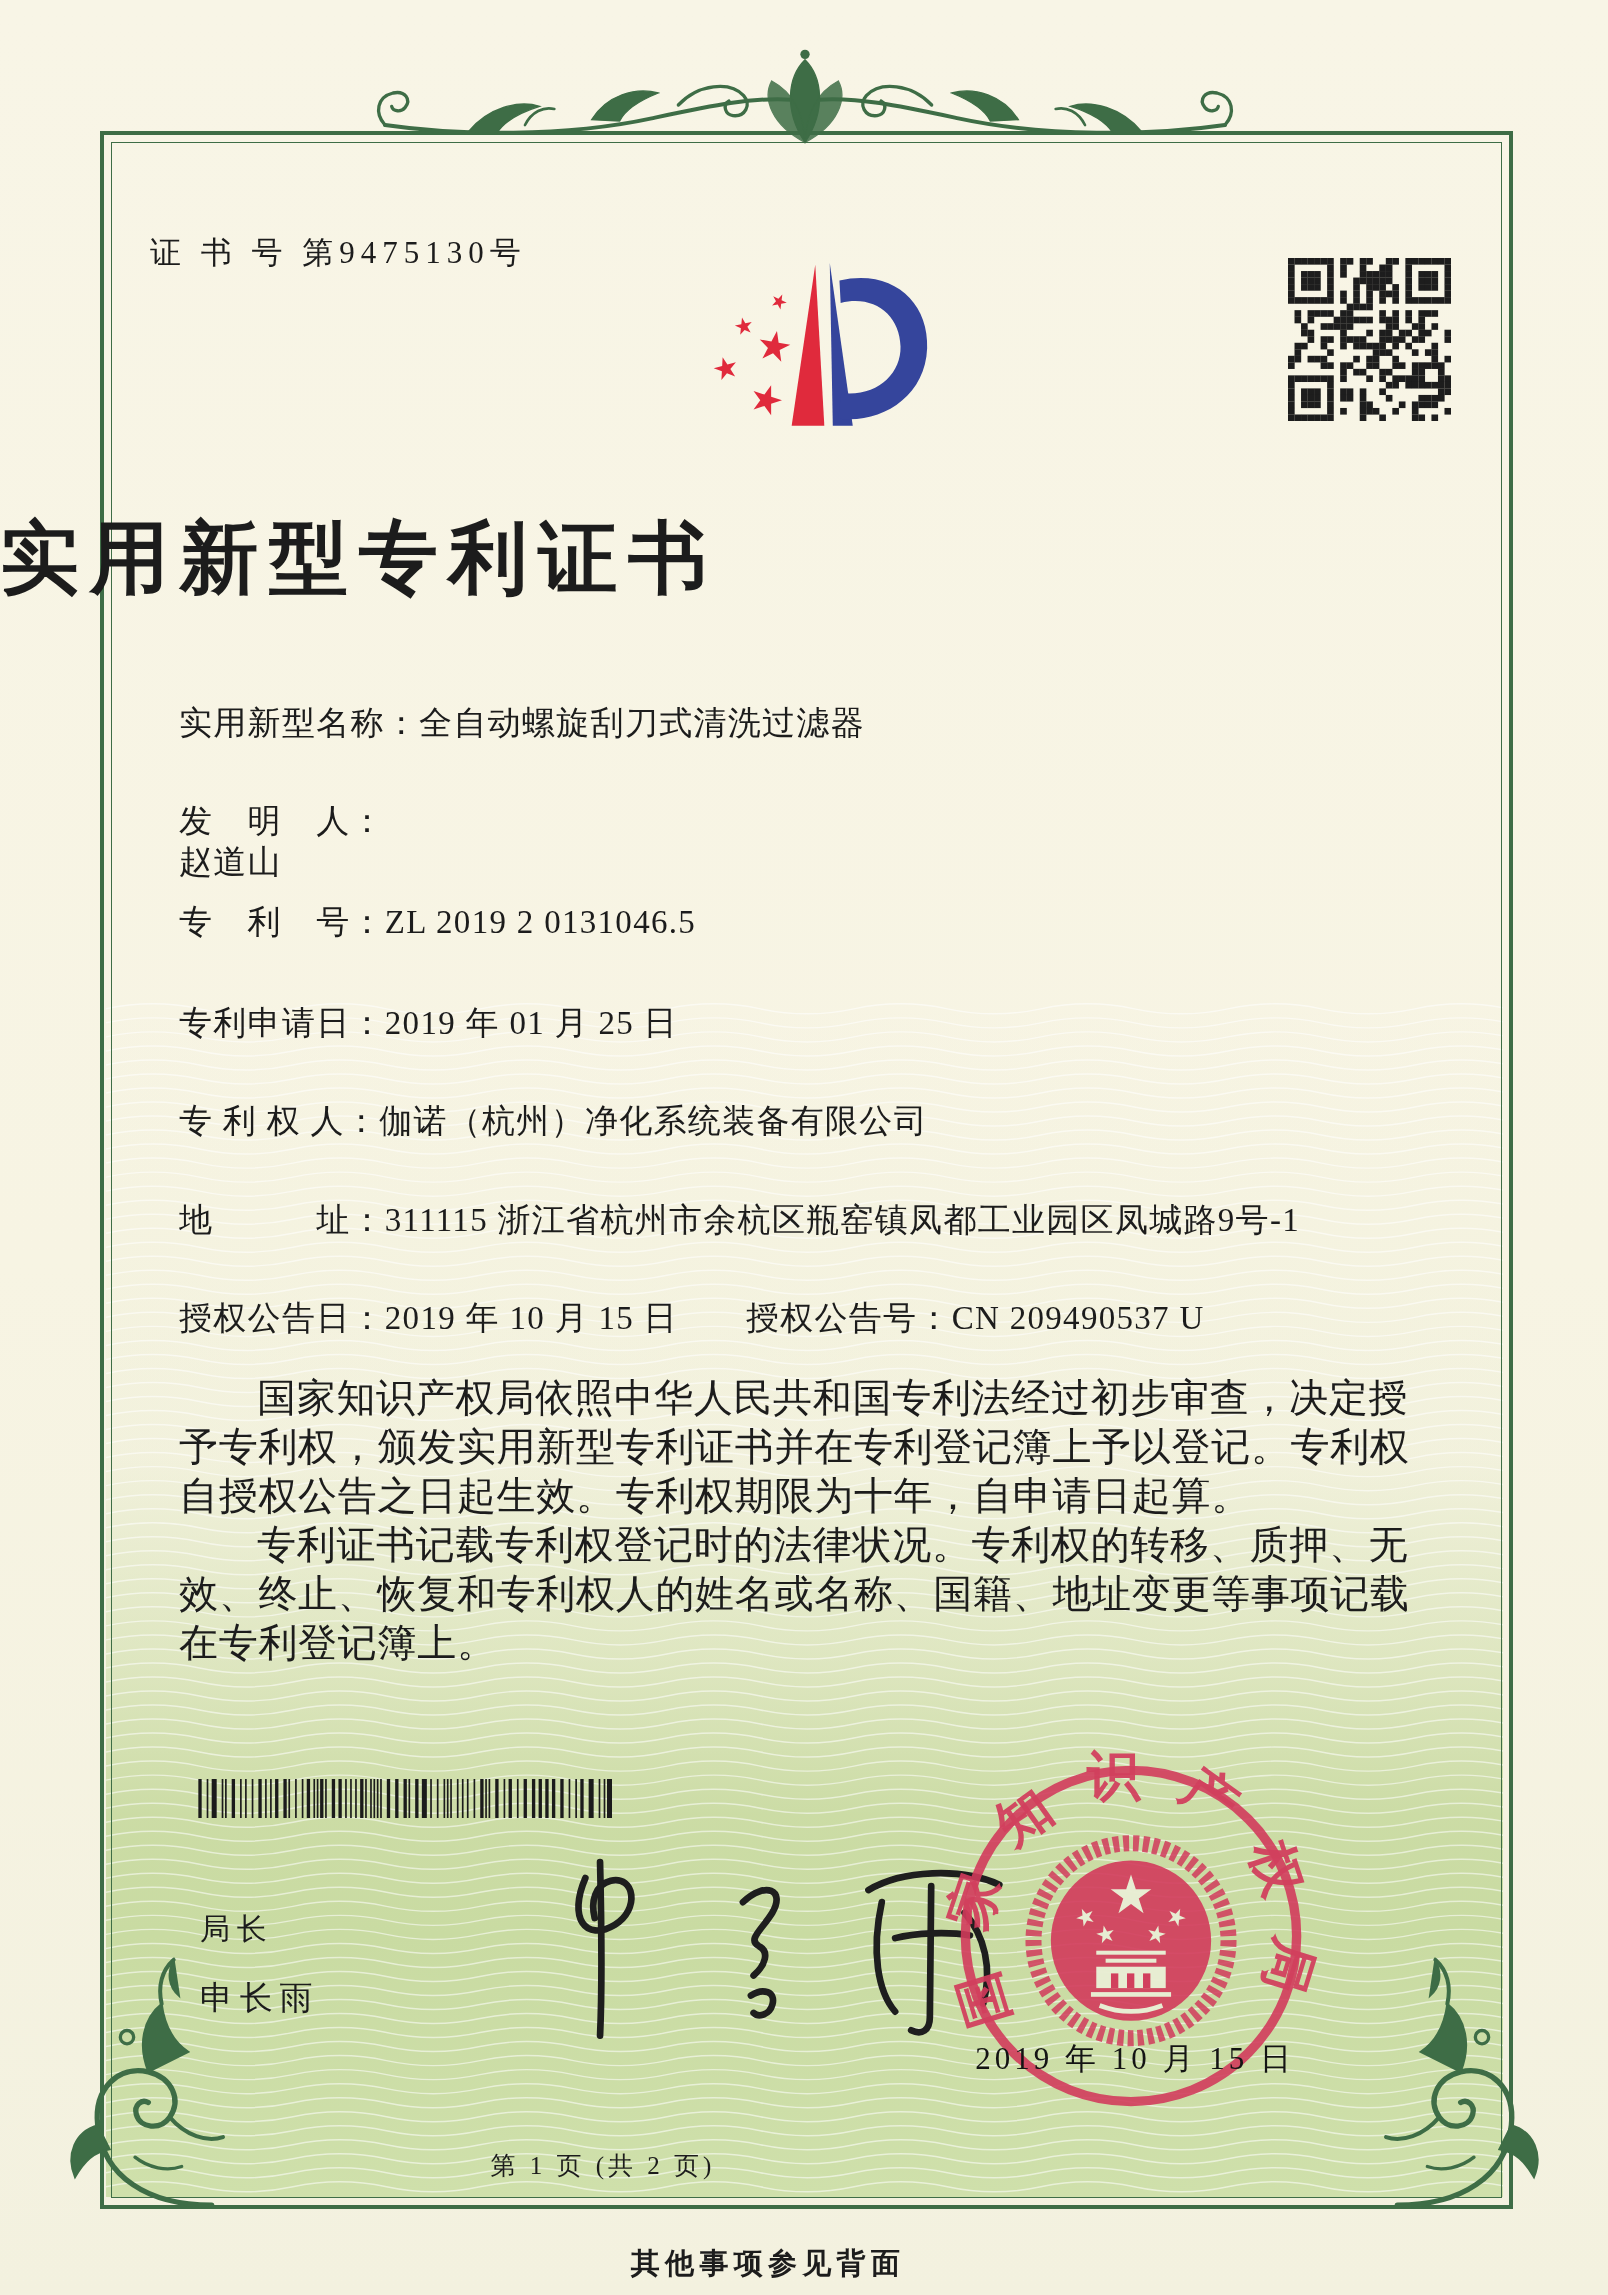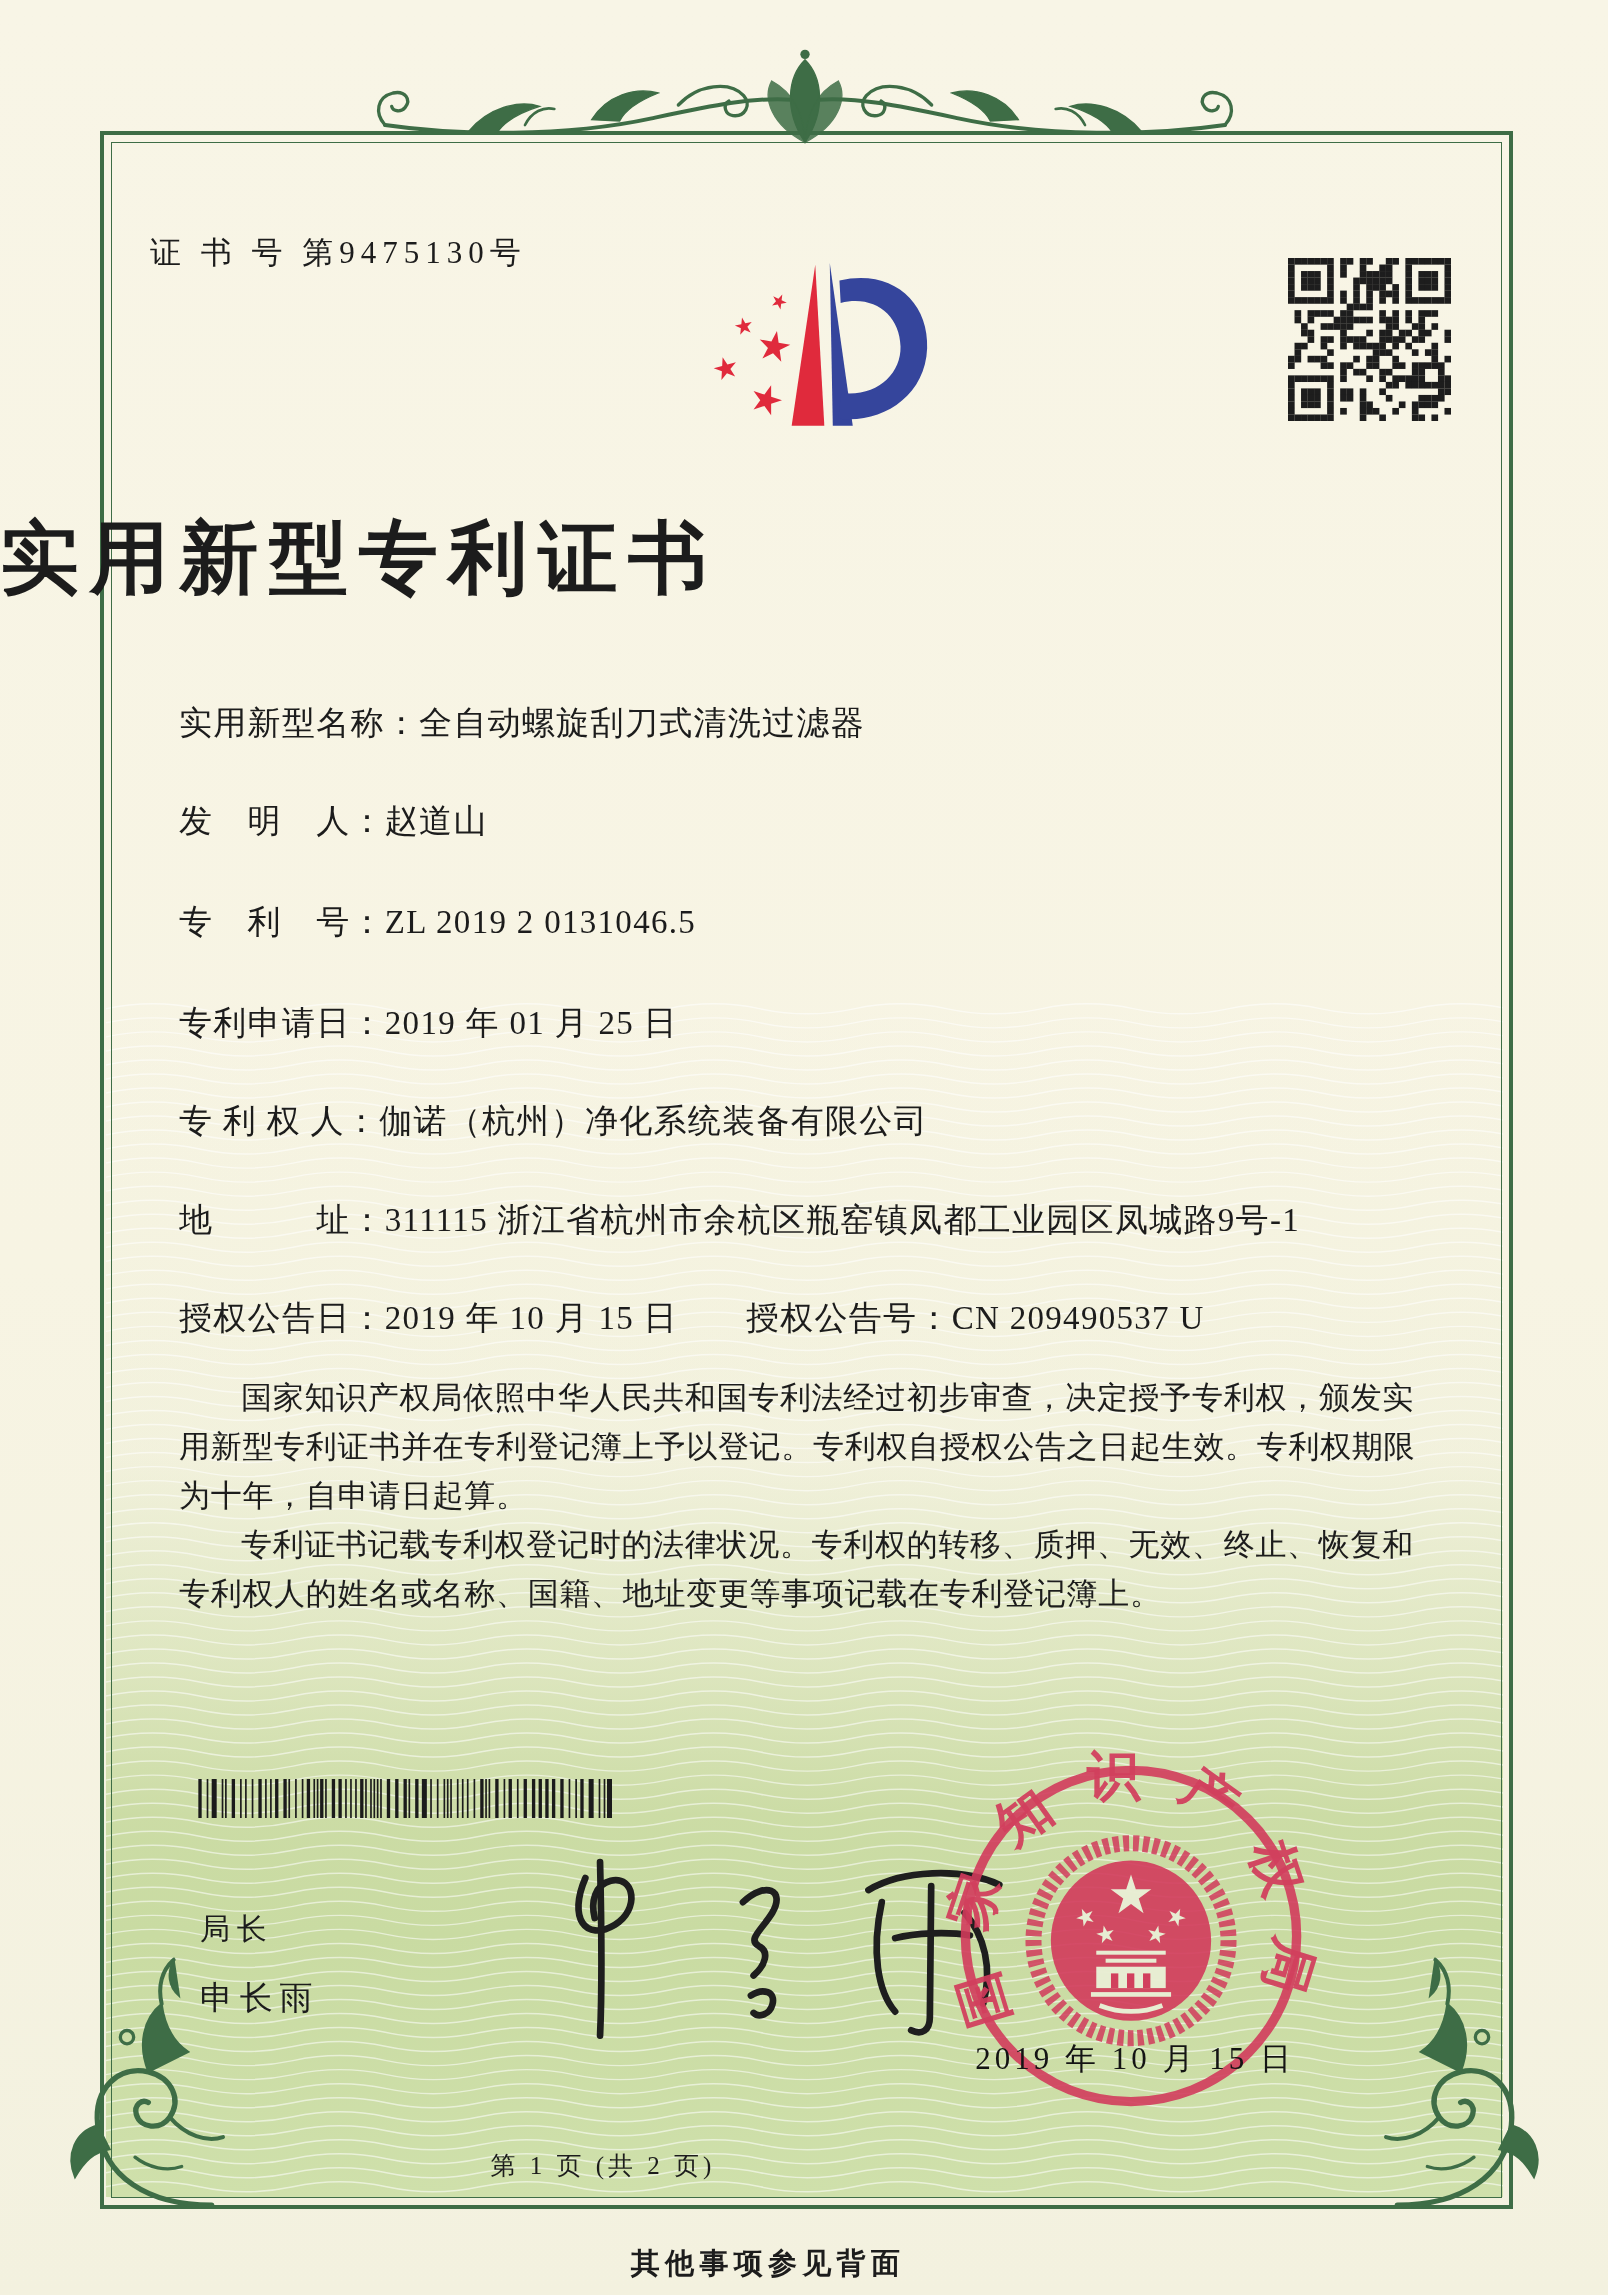--- a/index.html
+++ b/index.html
@@ -30,25 +30,25 @@
   .cert-no{left:150px; top:232px; font-size:31px; letter-spacing:6px; z-index:6;}
   .logo{left:681px; top:239px; width:254px; height:204px; z-index:6;}
   .qr{left:1288px; top:258px; width:163px; height:163px; z-index:6;}
   .title{left:0; width:1609px; top:506px; text-align:left;
     font-size:79px; font-weight:bold; letter-spacing:10.7px; z-index:6;}
   
   .row{left:179px; width:1282px; display:flex; align-items:flex-start;
     font-size:33px; letter-spacing:1.3px; z-index:6; line-height:41px;}
   .row .lbl{white-space:nowrap;}
   .row .val{max-width:988px;}
-  .r1{top:703px;} .r2{top:801px;} .r3{top:902px;align-items:center;} .r4{top:1003px;}
+  .r1{top:703px;} .r2{top:801px;flex-direction:column;} .r3{top:902px;align-items:center;} .r4{top:1003px;}
   .r5{top:1101px;} .r6{top:1200px;} .r7{top:1298px;}
   .r7b{margin-left:68px;}
   
-  .paras{left:179px; top:1373px; width:1266px; font-size:31px;
+  .paras{left:179px; top:1373px; width:1266px; font-size:39px;
     line-height:49px; z-index:6; letter-spacing:0.7px;}
   .paras p{margin:0; text-indent:2em;}
   
   .barcode{left:197px; top:1779px; width:417px; height:39px; z-index:6;}
   .sig-title{left:200px; top:1909px; font-size:30px; z-index:6;
     font-family:Liberation Mono, monospace; letter-spacing:6.7px;}
   .sig-name{left:200px; top:1976px; font-size:33px; z-index:6;
     font-family:"Liberation Sans","DejaVu Sans",sans-serif; letter-spacing:6.7px;}
   .signature{left:521px; top:1838px; width:548px; height:227px; z-index:7;}
   .seal{left:944px; top:1749px; width:374px; height:374px; z-index:7; opacity:0.96;}

